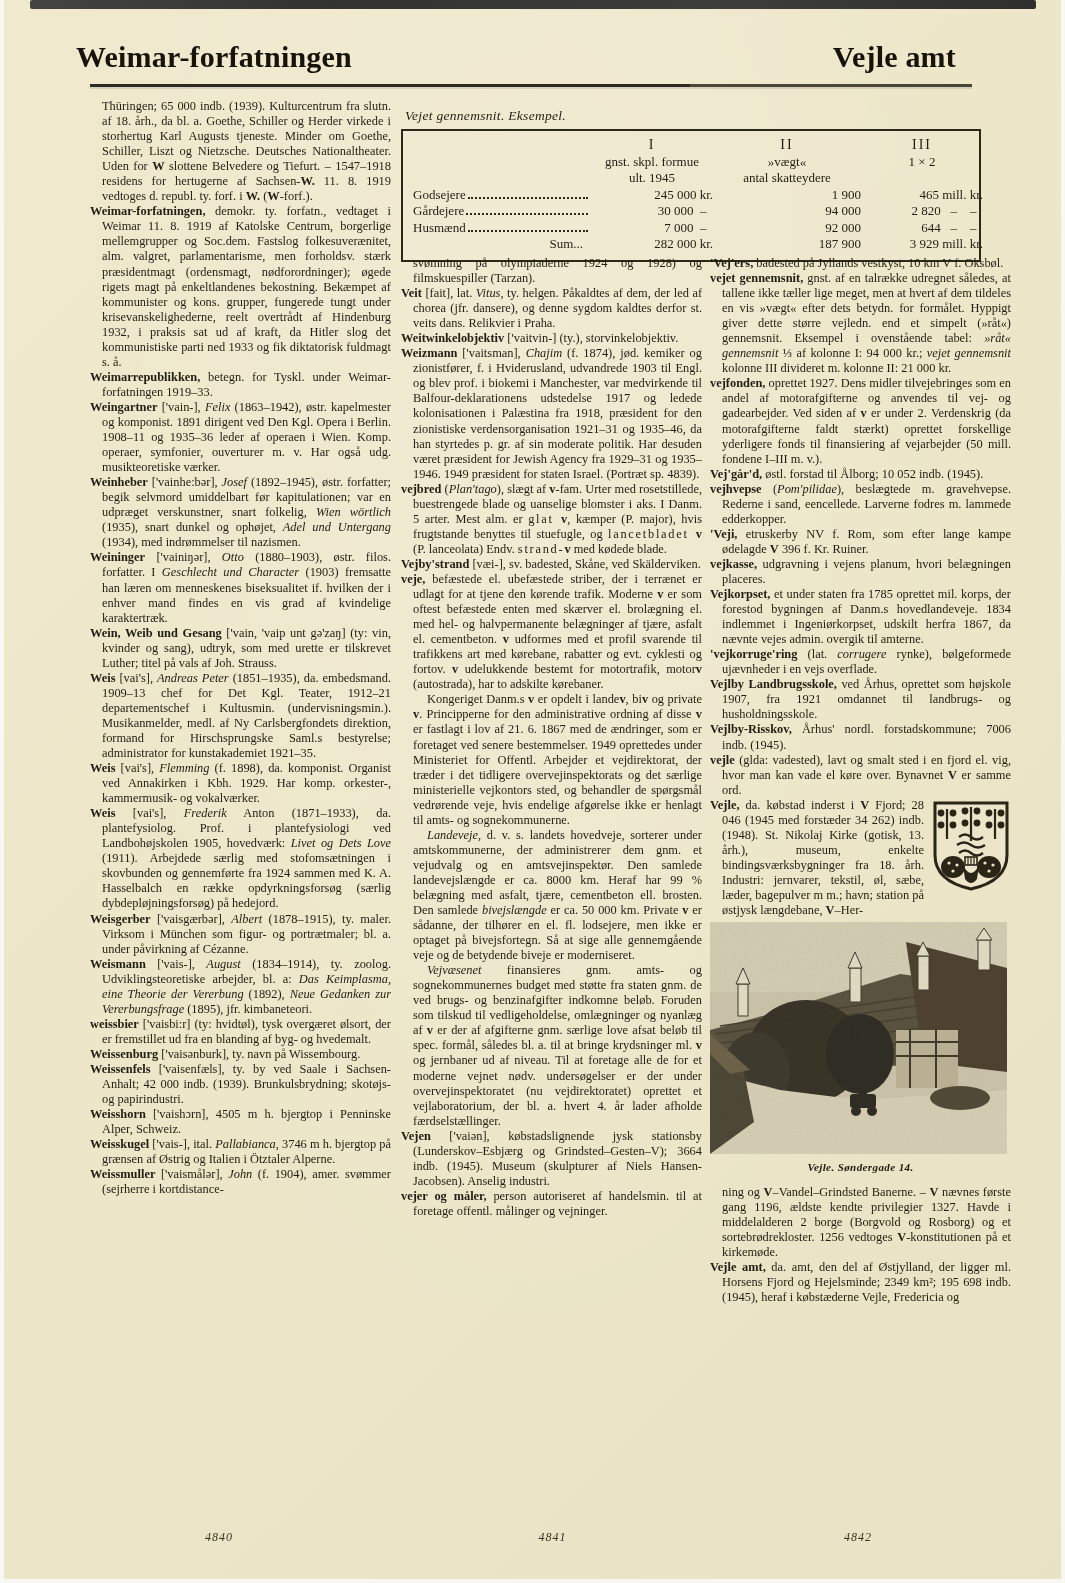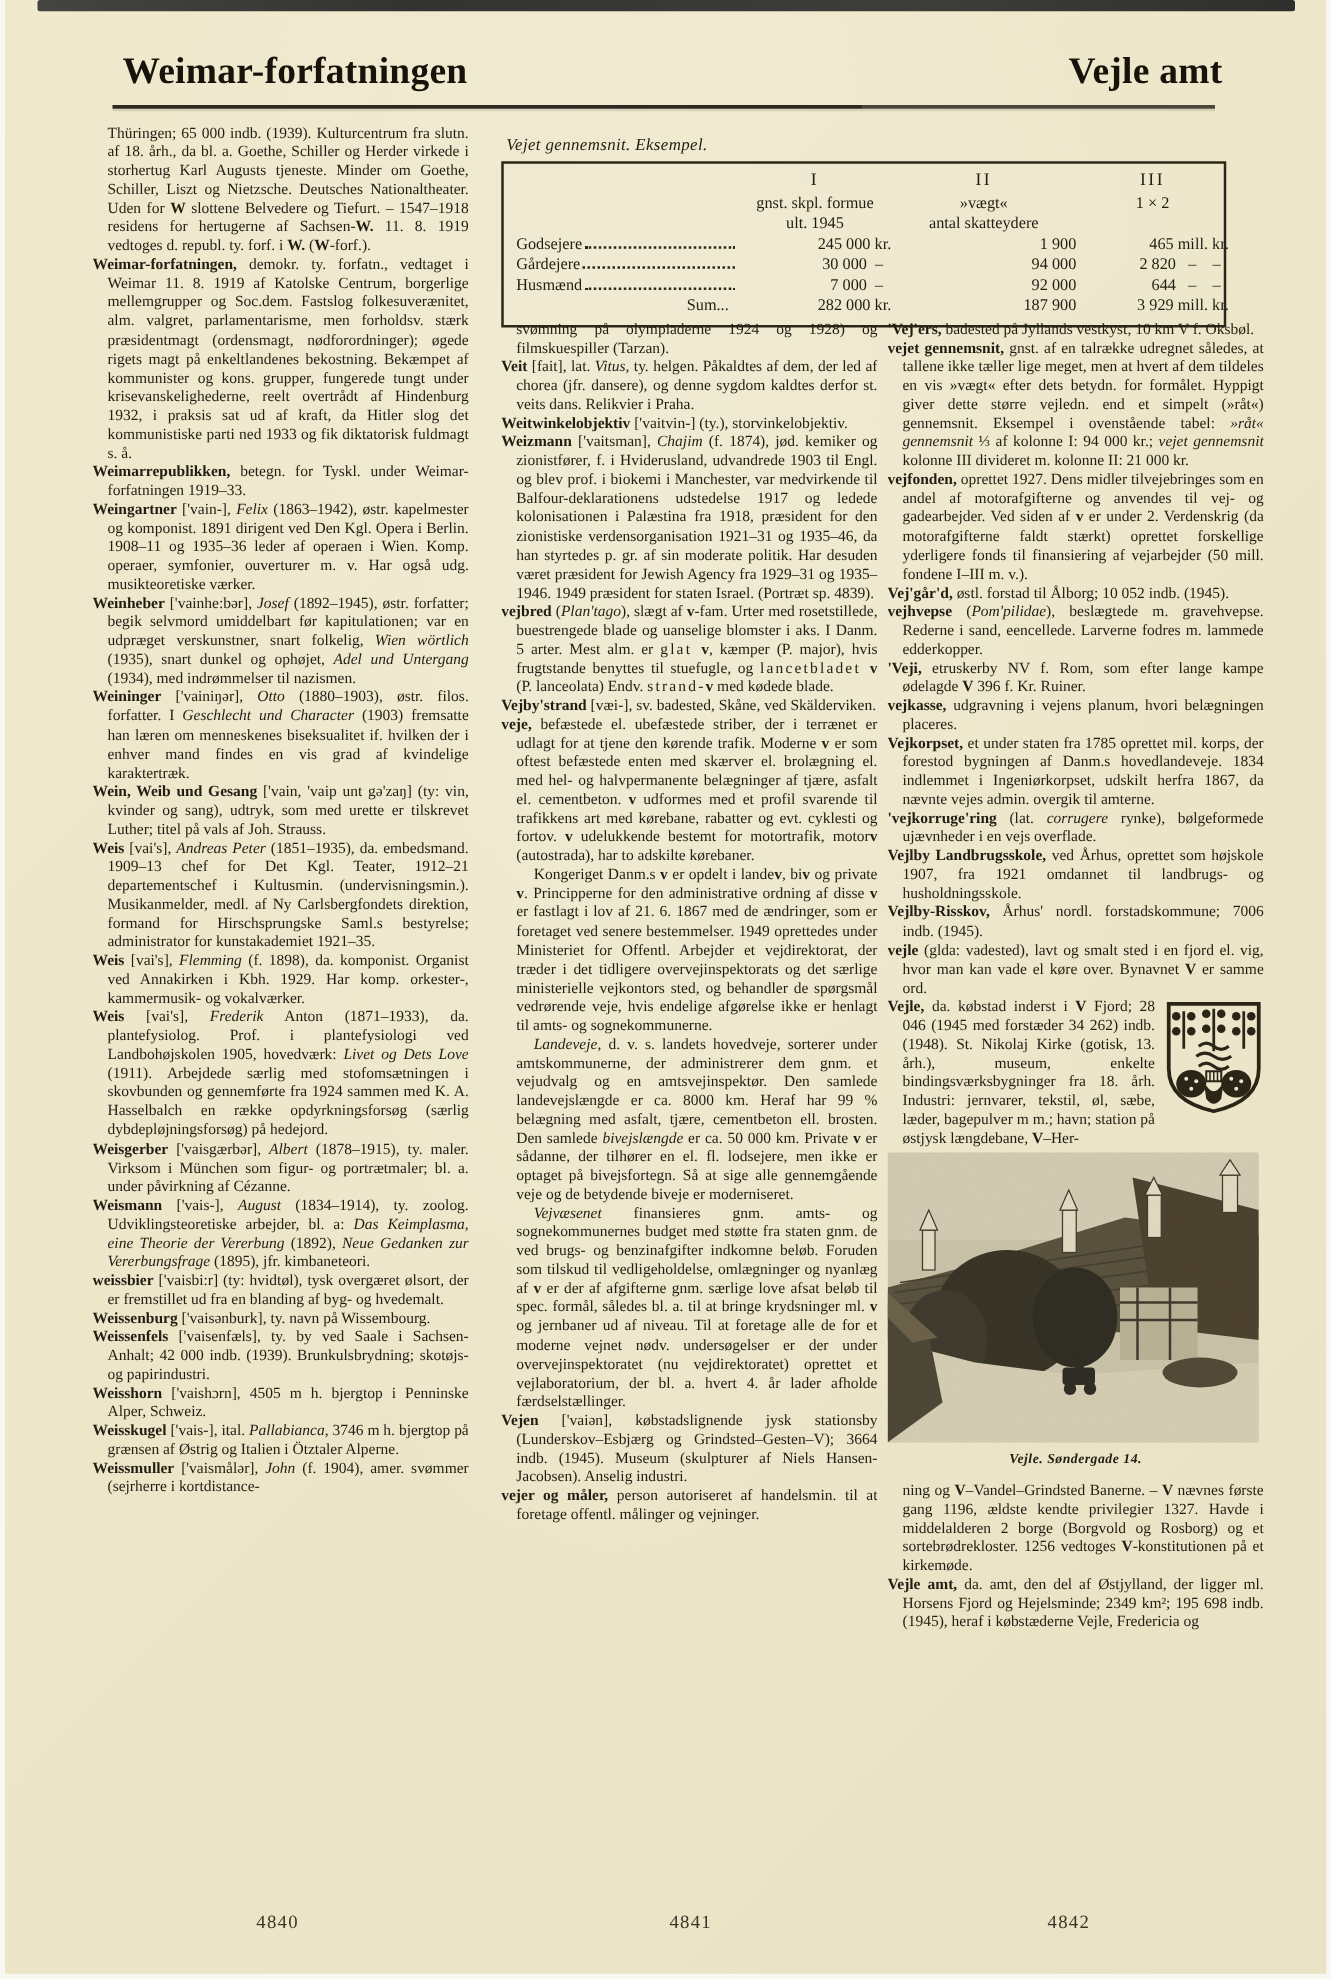--- a/index.html
+++ b/index.html
@@ -11,29 +11,29 @@
   .page{
     position:absolute;left:4px;top:0;width:1057px;height:1579px;
     background:
       radial-gradient(ellipse at 50% 30%, rgba(255,255,255,.18), rgba(0,0,0,0) 60%),
       linear-gradient(135deg,#f0e9ce 0%,#ede6c9 45%,#e9e2c4 100%);
     color:#221d12;
   }
   .scan-strip{position:absolute;left:26px;top:0;width:1006px;height:9px;
     background:linear-gradient(90deg,#444441,#333432 30%,#3d3d3a 70%,#2f302e);border-radius:2px;}
 
-  .header{position:absolute;left:94px;top:40px;width:880px;display:flex;justify-content:space-between;align-items:baseline;}
+  .header{position:absolute;left:72px;top:40px;width:880px;display:flex;justify-content:space-between;align-items:baseline;}
   .htitle{font-weight:bold;font-size:30px;letter-spacing:.2px;color:#17130a;}
   .rule{position:absolute;left:86px;top:84px;width:882px;height:3px;
     background:linear-gradient(90deg,#2c2a22 0 68%, rgba(44,42,34,.85) 68% 100%);
     box-shadow:0 2px 0 rgba(44,42,34,.12);}
 
   
   .col{position:absolute;width:301px;font-size:12.4px;line-height:15.05px;text-align:justify;overflow:hidden;}
-  .col-left{left:70px;top:99px;height:1426px;}
+  .col-left{left:86px;top:99px;height:1426px;}
   .col-mid{left:397px;top:256px;height:1268px;}
   .col-right{left:706px;top:256px;height:1268px;}
   .col p{margin:0;}
   p.entry{padding-left:12px;text-indent:-12px;}
   p.cont{padding-left:12px;text-indent:0;}
   p.para{padding-left:12px;text-indent:14px;}
   .s-b{font-weight:bold;}
   .s-i{font-style:italic;}
   .s-sp{letter-spacing:.14em;}
 
@@ -52,21 +52,21 @@
   
   .photo-block{margin:4px 0 2px 0;}
   .photo-frame{width:297px;height:232px;display:block;}
   .pcaption{text-align:center;font-style:italic;font-weight:bold;font-size:11px;margin-top:6px;letter-spacing:.4px;}
   .photo-gap{height:8px;}
 
   
   .arms{float:right;width:80px;height:94px;margin:1px 0 2px 7px;}
 
   .pagenums{position:absolute;left:86px;top:1530px;width:882px;display:flex;justify-content:space-between;}
-  .pagenums span{font-size:15px;color:#3a3426;letter-spacing:1px;}
+  .pagenums span{font-size:12px;color:#3a3426;letter-spacing:1px;font-style:italic;}
   .pagenums span:nth-child(1){margin-left:115px;}
   .pagenums span:nth-child(2){margin-left:28px;}
   .pagenums span:nth-child(3){margin-right:100px;}
 </style>
 </head>
 <body>
 
 <div class="page">
   <div class="scan-strip"></div>
 

